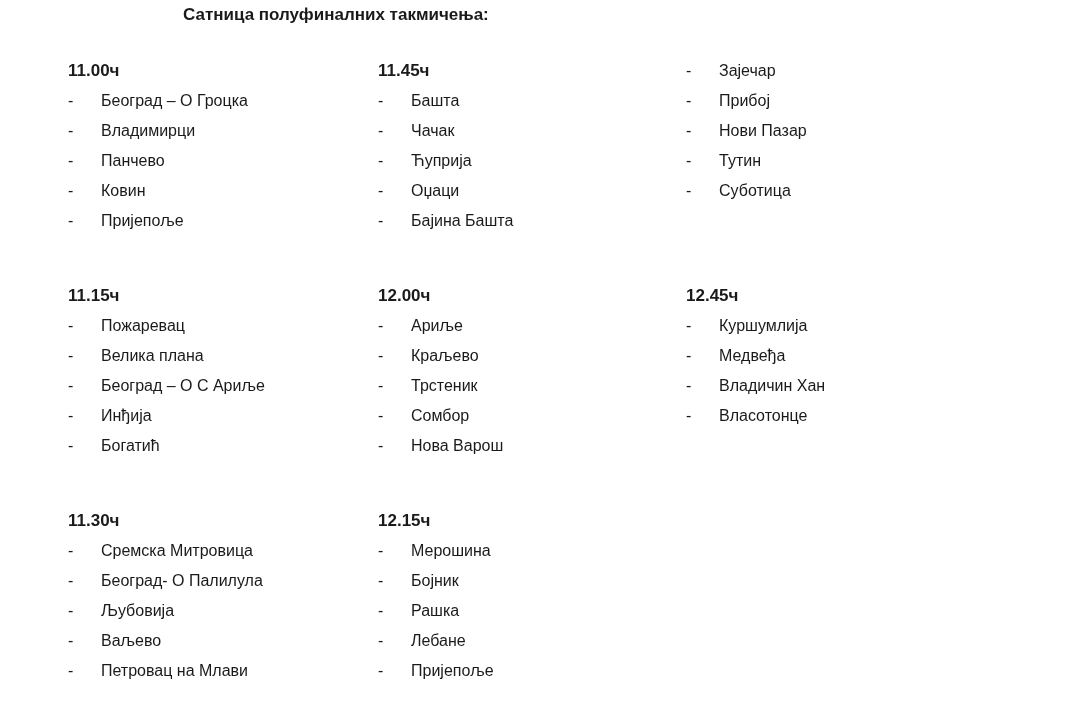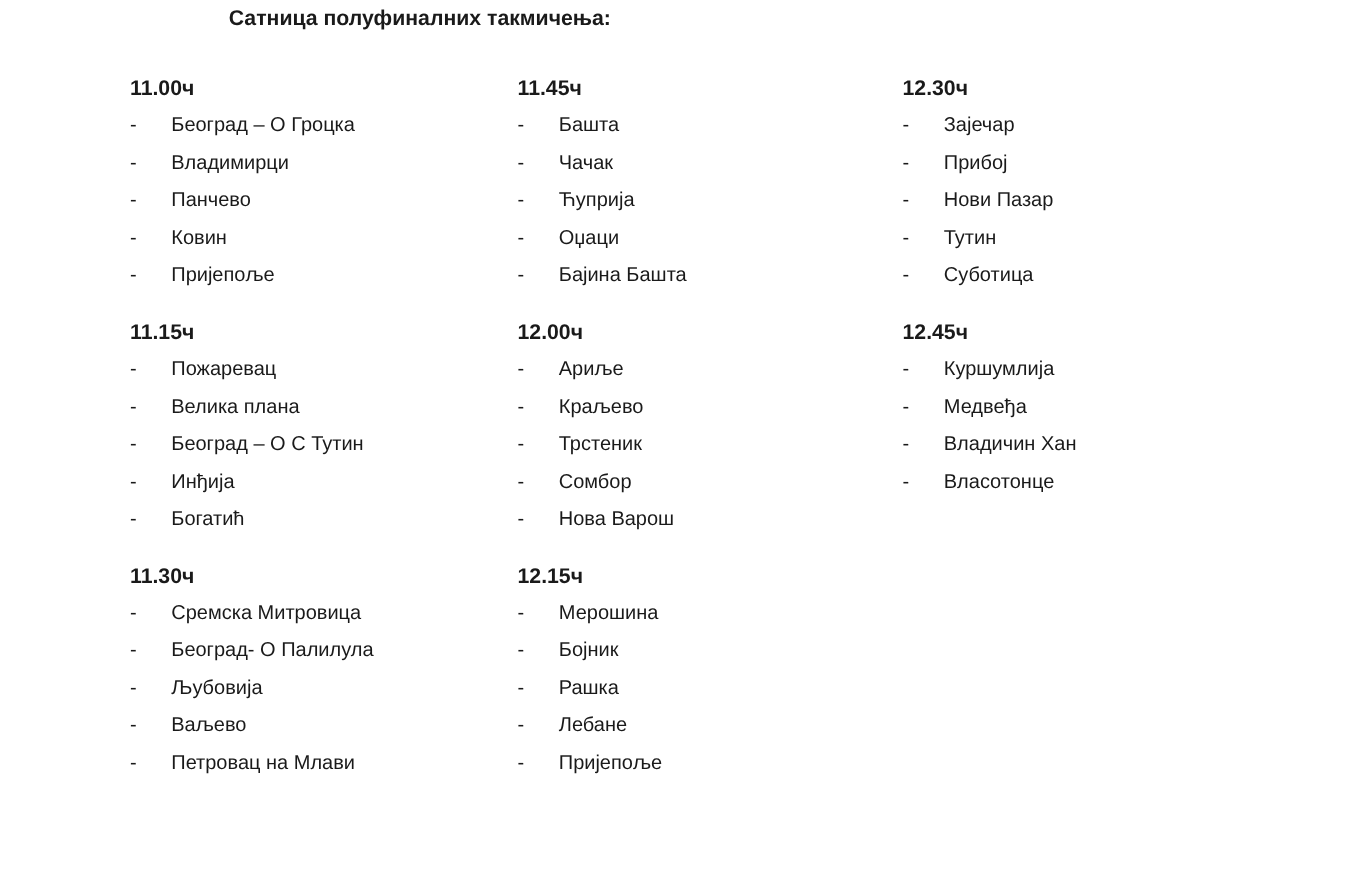--- a/index.html
+++ b/index.html
@@ -24,23 +24,23 @@
     margin: 0;
     padding: 4px 0 0 183px;
     font-size: 17px;
     font-weight: 700;
     line-height: 22px;
   }
   .schedule-grid {
     display: grid;
     grid-template-columns: 310px 308px 1fr;
     align-items: start;
-    margin-left: 104px;
+    margin-left: 68px;
     margin-top: 30px;
-    row-gap: 15px;
+    row-gap: 45px;
   }
   .time-slot-group {
     min-width: 0;
   }
   .time-header {
     font-size: 17px;
     font-weight: 700;
     height: 30px;
     line-height: 30px;
     white-space: nowrap;
@@ -112,21 +112,20 @@
         <span class="bullet-dash">-</span>
         <span class="team-name">Оџаци</span>
       </div>
       <div class="team-item">
         <span class="bullet-dash">-</span>
         <span class="team-name">Бајина Башта</span>
       </div>
     </div>
 
     <div class="time-slot-group">
-      <div class="time-header">12.30ч</div>
       <div class="team-item">
         <span class="bullet-dash">-</span>
         <span class="team-name">Зајечар</span>
       </div>
       <div class="team-item">
         <span class="bullet-dash">-</span>
         <span class="team-name">Прибој</span>
       </div>
       <div class="team-item">
         <span class="bullet-dash">-</span>
@@ -147,21 +146,21 @@
       <div class="team-item">
         <span class="bullet-dash">-</span>
         <span class="team-name">Пожаревац</span>
       </div>
       <div class="team-item">
         <span class="bullet-dash">-</span>
         <span class="team-name">Велика плана</span>
       </div>
       <div class="team-item">
         <span class="bullet-dash">-</span>
-        <span class="team-name">Београд – О С Тутин</span>
+        <span class="team-name">Београд – О С Ариље</span>
       </div>
       <div class="team-item">
         <span class="bullet-dash">-</span>
         <span class="team-name">Инђија</span>
       </div>
       <div class="team-item">
         <span class="bullet-dash">-</span>
         <span class="team-name">Богатић</span>
       </div>
     </div>

